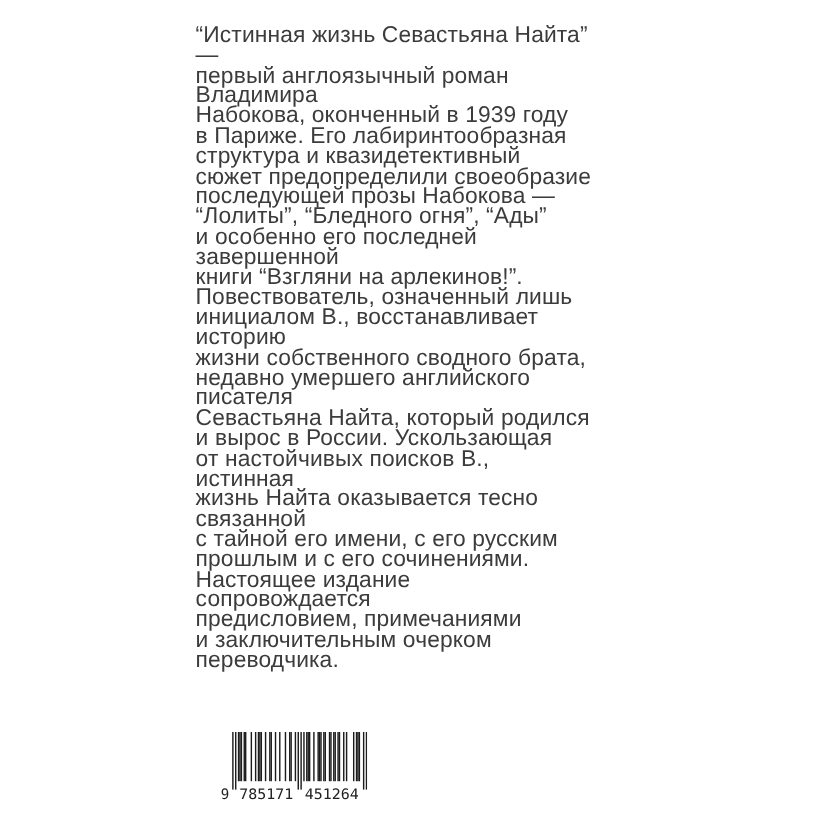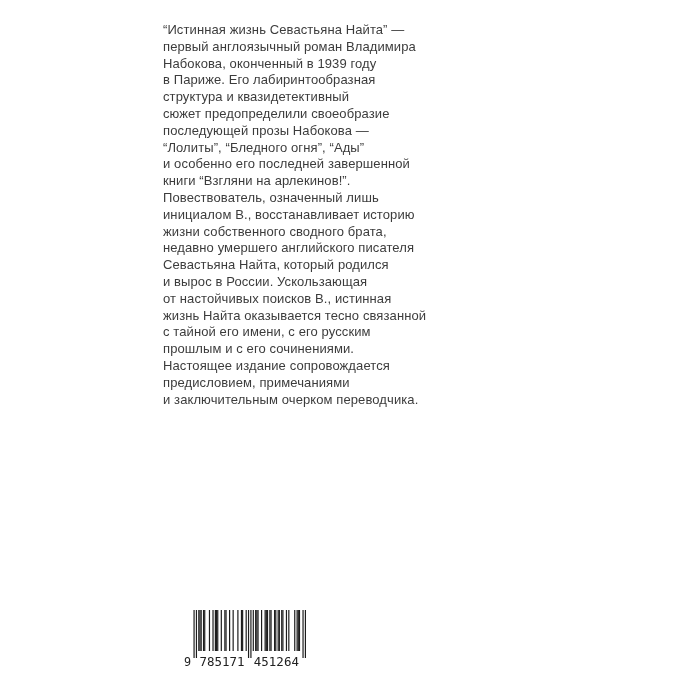--- a/index.html
+++ b/index.html
@@ -17,21 +17,21 @@
     position: relative;
     width: 700px;
     height: 700px;
     background: #ffffff;
   }
   .annotation {
     position: absolute;
     left: 163px;
     top: 22px;
     width: 330px;
-    font-size: 13px;
+    font-size: 19px;
     line-height: 16.8px;
     color: #3c3c3c;
     letter-spacing: 0.1px;
     white-space: pre-line;
   }
   .barcode {
     position: absolute;
     left: 184px;
     top: 610px;
     width: 122px;

